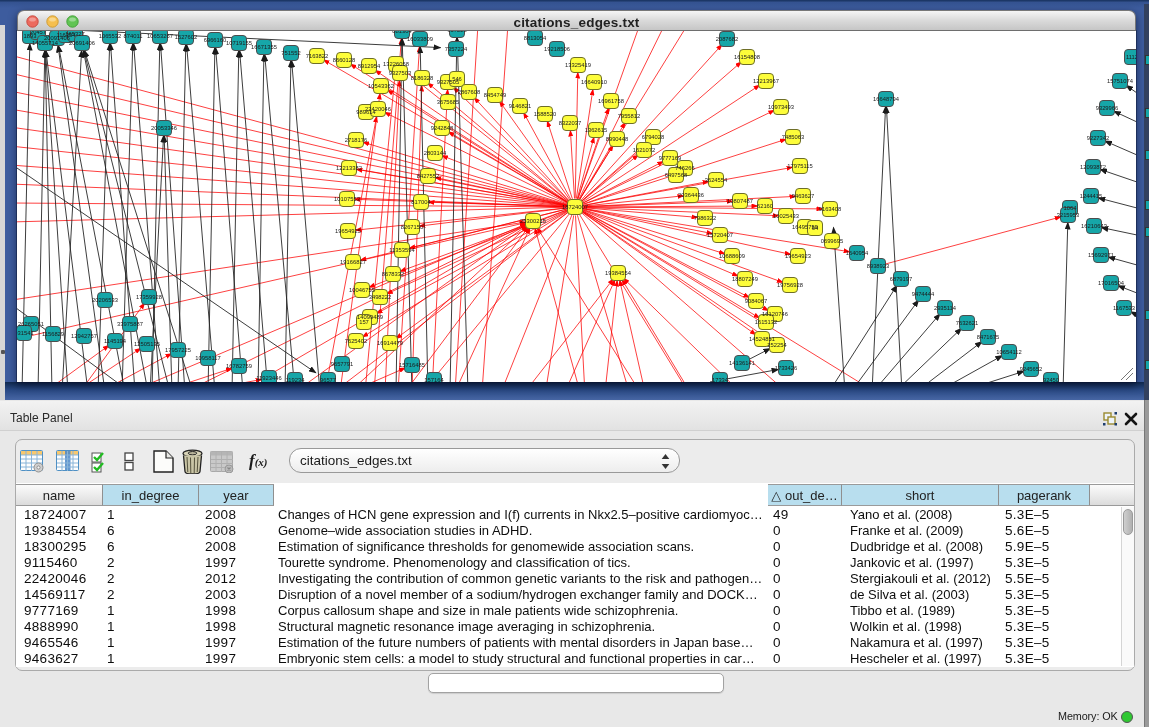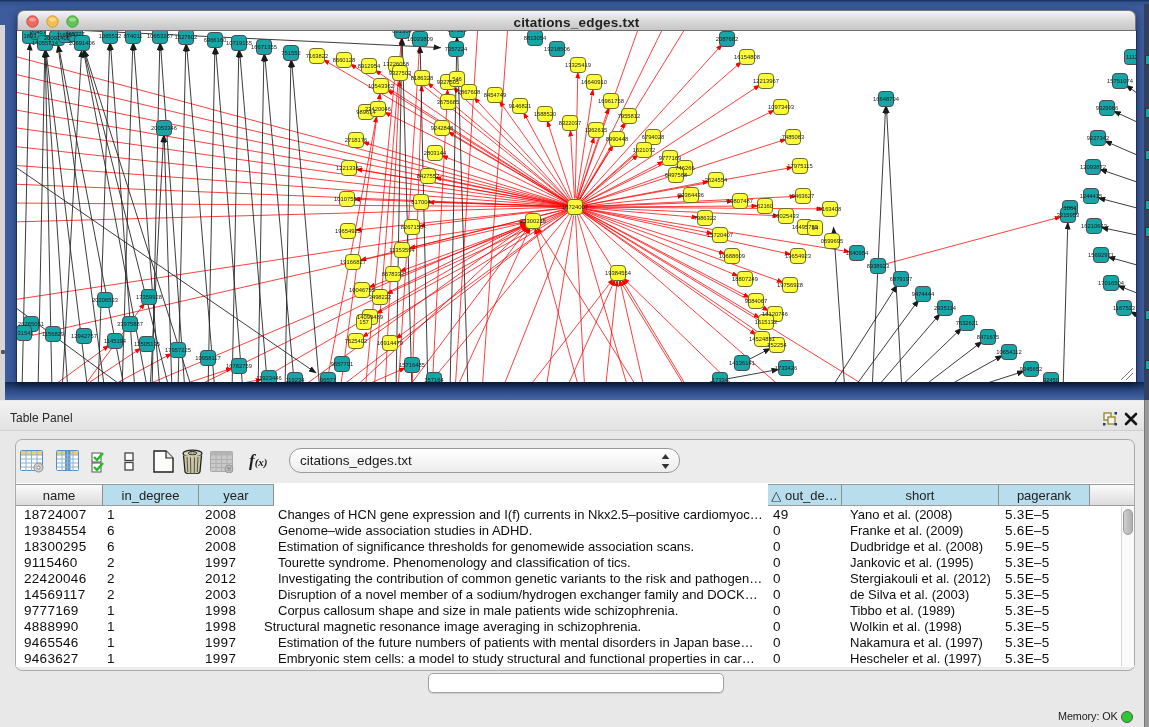--- a/index.html
+++ b/index.html
@@ -694,21 +694,21 @@
       <span style="left:773px">0</span>
       <span class="sh" style="left:850px">Dudbridge et al. (2008)</span>
 <span style="left:1005px">5.9E–5</span>
     </div>
 <div class="row" style="top:555px">
 <span style="left:24px">9115460</span>
       <span style="left:107px">2</span>
       <span style="left:205px">1997</span>
 <span class="ttl" style="left:278px">Tourette syndrome. Phenomenology and classification of tics.</span>
       <span style="left:773px">0</span>
-      <span class="sh" style="left:850px">Jankovic et al. (1995)</span>
+      <span class="sh" style="left:850px">Jankovic et al. (1997)</span>
 <span style="left:1005px">5.3E–5</span>
     </div>
 <div class="row" style="top:571px">
 <span style="left:24px">22420046</span>
       <span style="left:107px">2</span>
       <span style="left:205px">2012</span>
 <span class="ttl" style="left:278px">Investigating the contribution of common genetic variants to the risk and pathogen…</span>
       <span style="left:773px">0</span>
       <span class="sh" style="left:850px">Stergiakouli et al. (2012)</span>
 <span style="left:1005px">5.5E–5</span>
@@ -728,21 +728,21 @@
       <span style="left:205px">1998</span>
 <span class="ttl" style="left:278px">Corpus callosum shape and size in male patients wide schizophrenia.</span>
       <span style="left:773px">0</span>
       <span class="sh" style="left:850px">Tibbo et al. (1989)</span>
 <span style="left:1005px">5.3E–5</span>
     </div>
 <div class="row" style="top:619px">
 <span style="left:24px">4888990</span>
       <span style="left:107px">1</span>
       <span style="left:205px">1998</span>
-<span class="ttl" style="left:264px">Structural magnetic resonance image averaging in schizophrenia.</span>
+<span class="ttl" style="left:278px">Structural magnetic resonance image averaging in schizophrenia.</span>
       <span style="left:773px">0</span>
       <span class="sh" style="left:850px">Wolkin et al. (1998)</span>
 <span style="left:1005px">5.3E–5</span>
     </div>
 <div class="row" style="top:635px">
 <span style="left:24px">9465546</span>
       <span style="left:107px">1</span>
       <span style="left:205px">1997</span>
 <span class="ttl" style="left:278px">Estimation of the future numbers of patients with mental disorders in Japan base…</span>
       <span style="left:773px">0</span>

